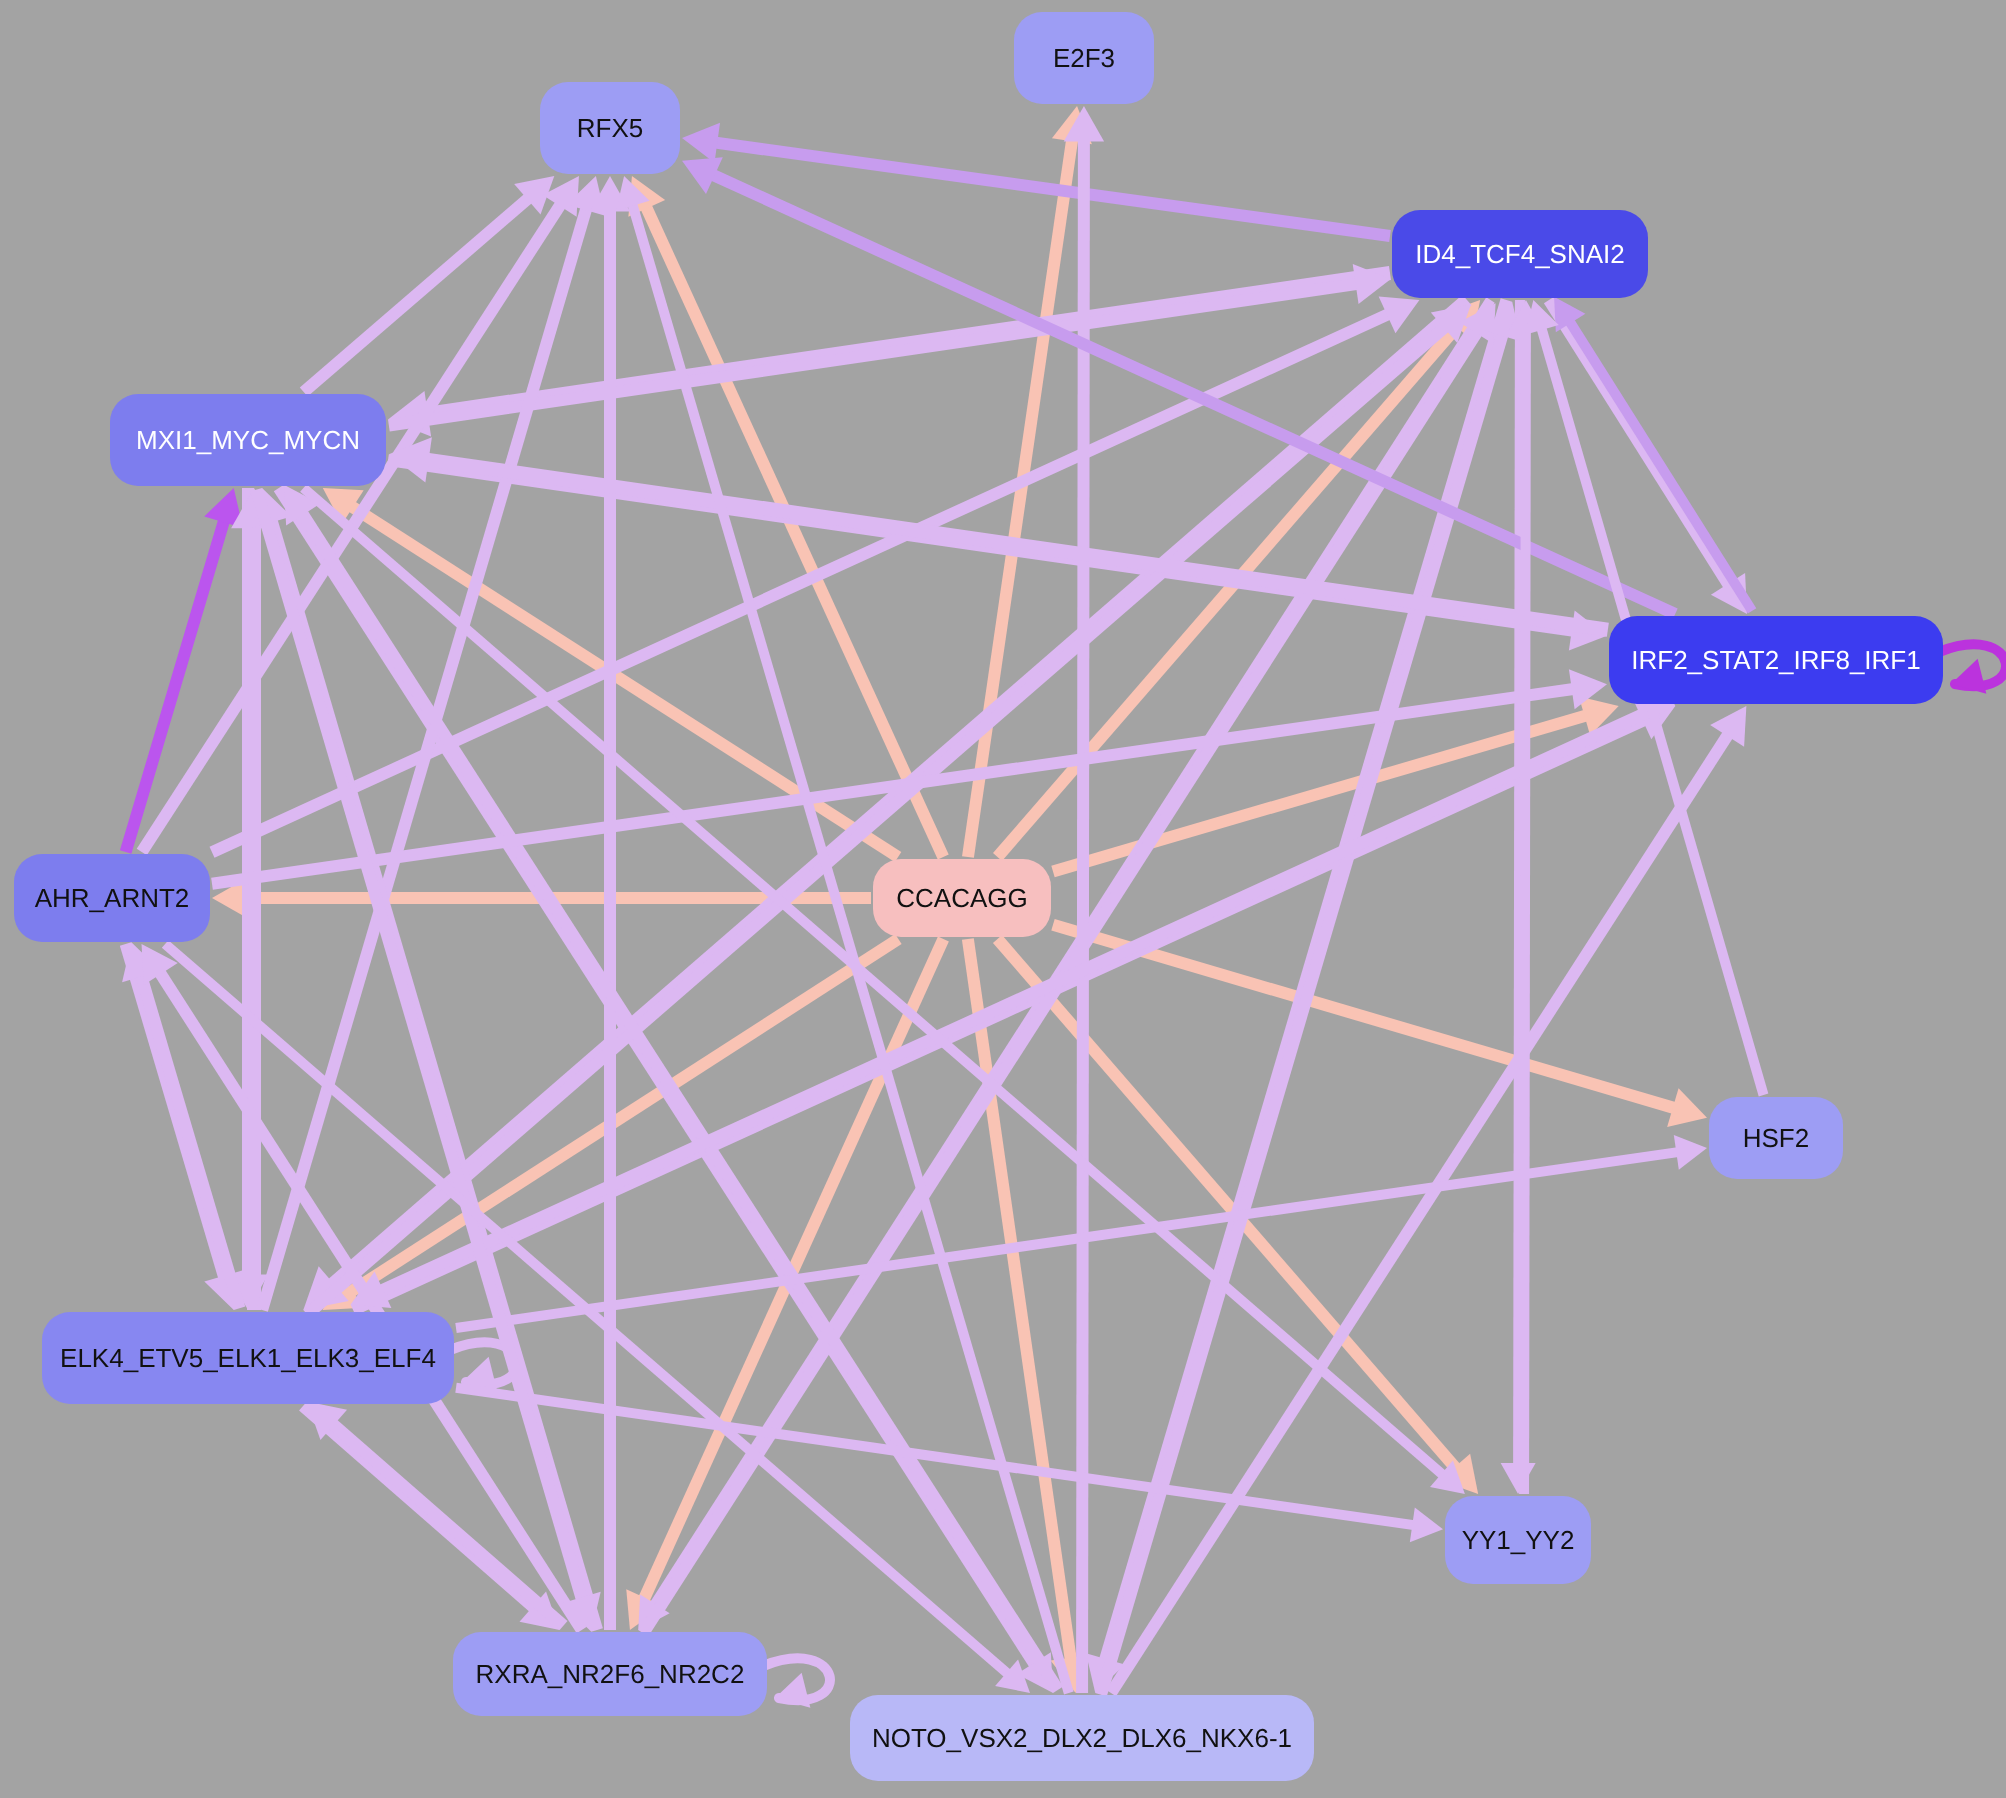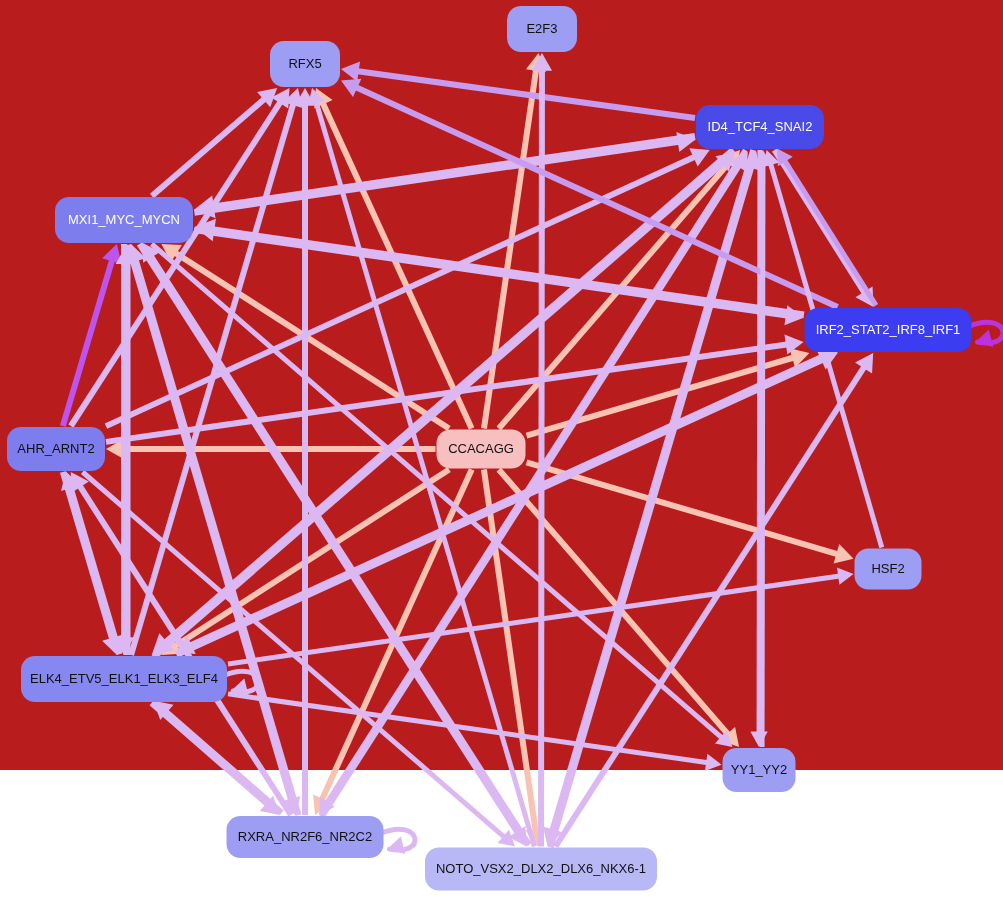--- a/index.html
+++ b/index.html
@@ -9,22 +9,22 @@
   }
   body {
     width: 1003px;
     height: 899px;
     font-family: "Liberation Sans", sans-serif;
     overflow: hidden;
   }
   #graph-root {
     position: relative;
     width: 1003px;
-    height: 770px;
-    background: #b91c1c;
+    height: 899px;
+    background: #a3a3a3;
   }
   svg#network-svg {
     position: absolute;
     left: 0;
     top: 0;
     width: 1003px;
     height: 899px;
     display: block;
   }
   .node-label {

